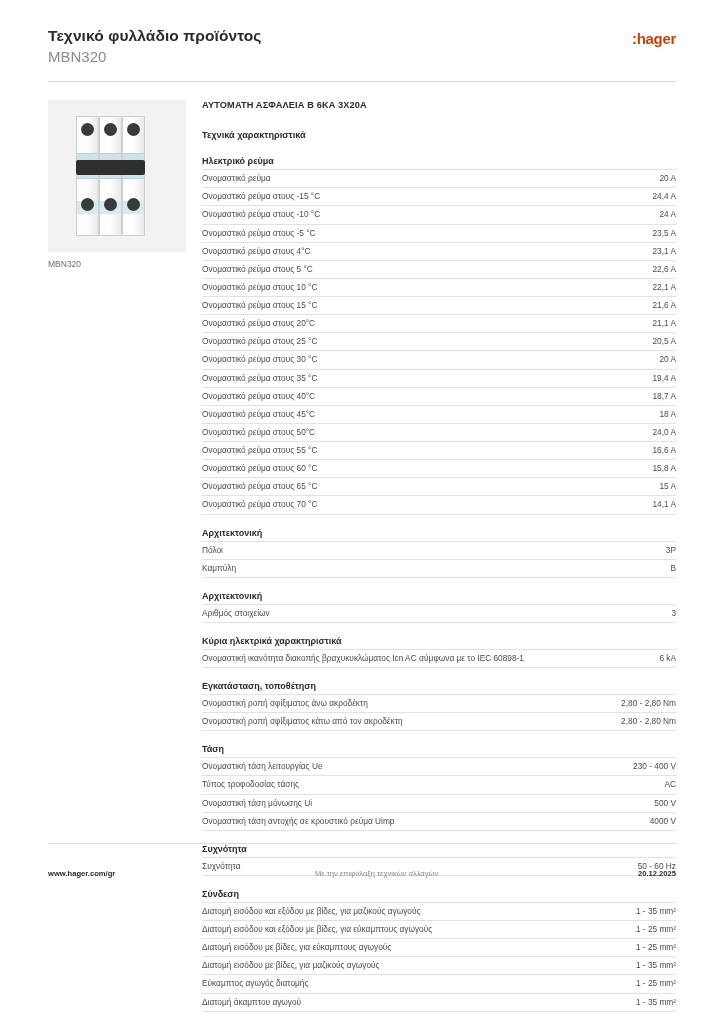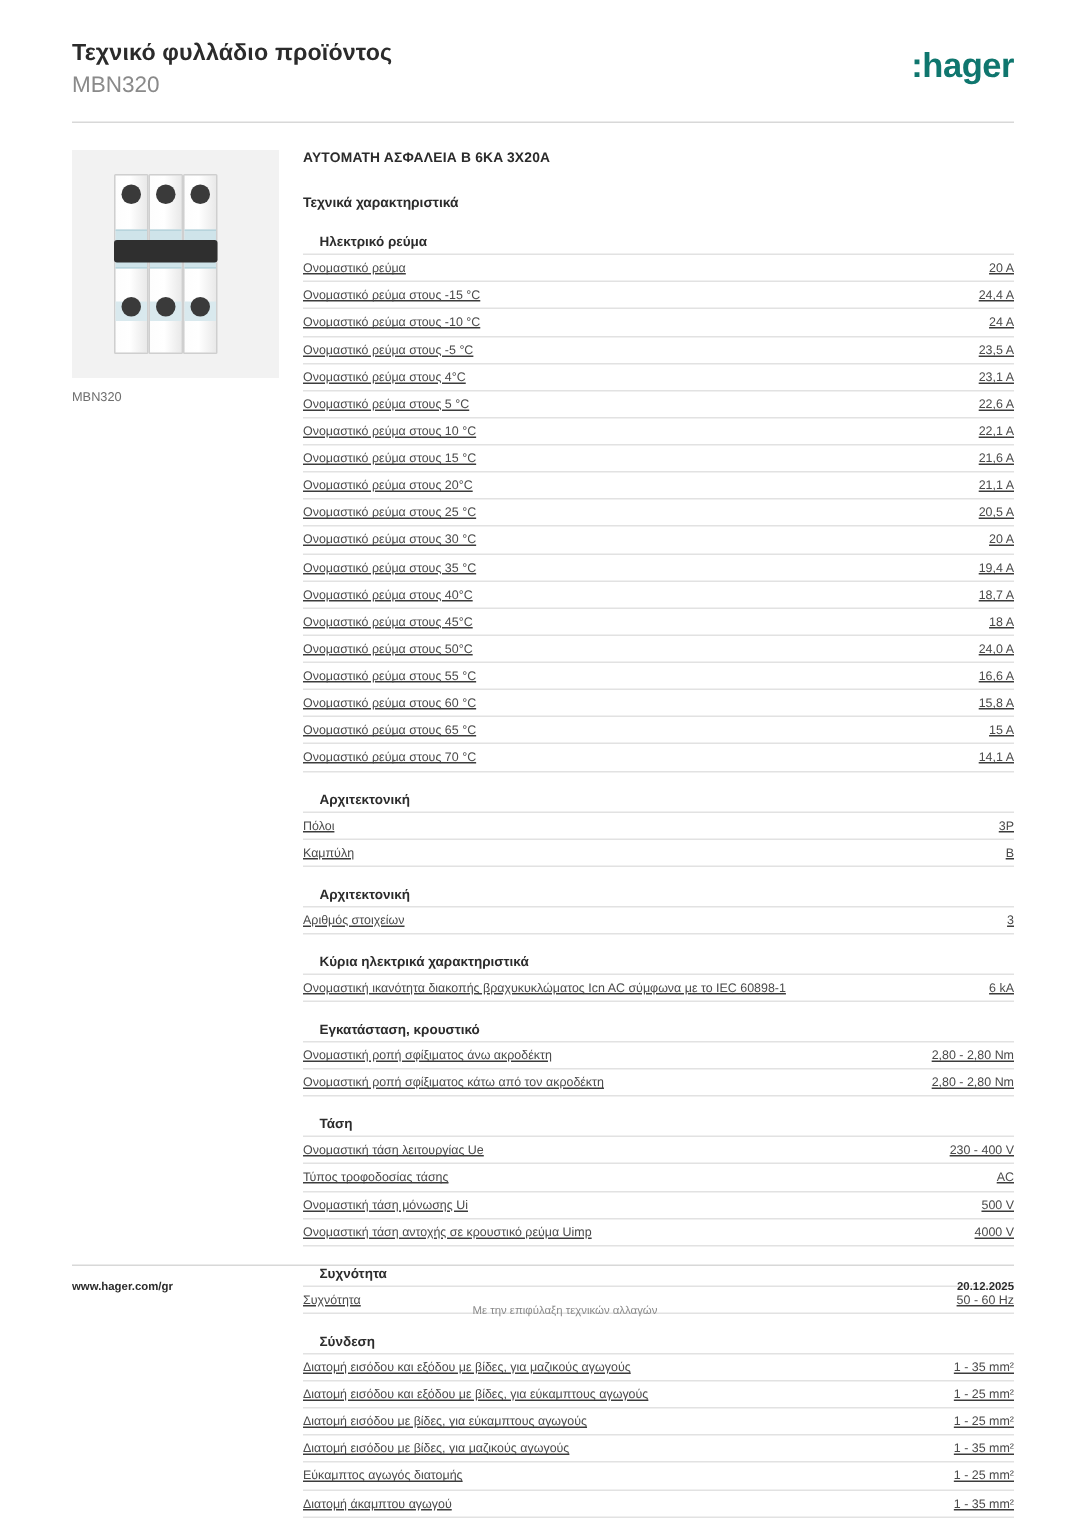--- a/index.html
+++ b/index.html
@@ -35,23 +35,23 @@
     color: #2b2b2b;
     letter-spacing: 0.1px;
   }
   .doc-subtitle {
     font-size: 15px;
     color: #8a8a8a;
     margin-top: 3px;
     font-weight: normal;
   }
   .logo {
-    font-size: 23px;
+    font-size: 15px;
     font-weight: bold;
-    color: #0f766e;
+    color: #c2410c;
     letter-spacing: -0.3px;
     padding-top: 4px;
   }
   
   .content {
     display: flex;
     padding-top: 18px;
   }
   .left-col {
     width: 152px;
@@ -137,48 +137,47 @@
     font-weight: bold;
     color: #2b2b2b;
     margin-bottom: 16px;
   }
   .group-title {
     font-size: 9px;
     font-weight: bold;
     color: #2b2b2b;
     margin-top: 13px;
     margin-bottom: 3px;
-    margin-left: 11px;
   }
   table.spec {
     width: 100%;
     border-collapse: collapse;
     table-layout: fixed;
   }
-  table.spec tr { border-bottom: 1px solid #e2e2e2; text-decoration: underline; }
+  table.spec tr { border-bottom: 1px solid #e2e2e2; }
   table.spec tr.first { border-top: 1px solid #e2e2e2; }
   table.spec td {
     font-size: 8.3px;
     color: #4a4a4a;
     padding: 3.1px 0 3.1px 0;
     vertical-align: top;
     line-height: 1.32;
   }
   table.spec td.label { text-align: left; padding-right: 10px; }
   table.spec td.value { text-align: right; white-space: nowrap; width: 120px; }
   
   .footer {
     position: absolute;
     left: 48px;
     right: 48px;
     bottom: 22px;
     border-top: 1px solid #d8d8d8;
     padding-top: 9px;
     display: flex;
-    align-items: flex-start;
+    align-items: flex-end;
     justify-content: space-between;
     font-size: 7.6px;
     gap: 15px;
   }
   .footer-left { font-weight: bold; color: #2b2b2b; }
   .footer-center { color: #8a8a8a; margin-top: 16px; }
   .footer-right { font-weight: bold; color: #2b2b2b; }
 </style>
 </head>
 <body>
@@ -331,21 +330,21 @@
           </table>
           <div class="group-title">Κύρια ηλεκτρικά χαρακτηριστικά</div>
           <table class="spec">
             <tbody>
               <tr class="first">
                 <td class="label">Ονομαστική ικανότητα διακοπής βραχυκυκλώματος Icn AC σύμφωνα με το IEC 60898-1</td>
                 <td class="value">6 kA</td>
               </tr>
             </tbody>
           </table>
-          <div class="group-title">Εγκατάσταση, κρουστικό</div>
+          <div class="group-title">Εγκατάσταση, τοποθέτηση</div>
           <table class="spec">
             <tbody>
               <tr class="first">
                 <td class="label">Ονομαστική ροπή σφίξιματος άνω ακροδέκτη</td>
                 <td class="value">2,80 - 2,80 Nm</td>
               </tr>
               <tr>
                 <td class="label">Ονομαστική ροπή σφίξιματος κάτω από τον ακροδέκτη</td>
                 <td class="value">2,80 - 2,80 Nm</td>
               </tr>

